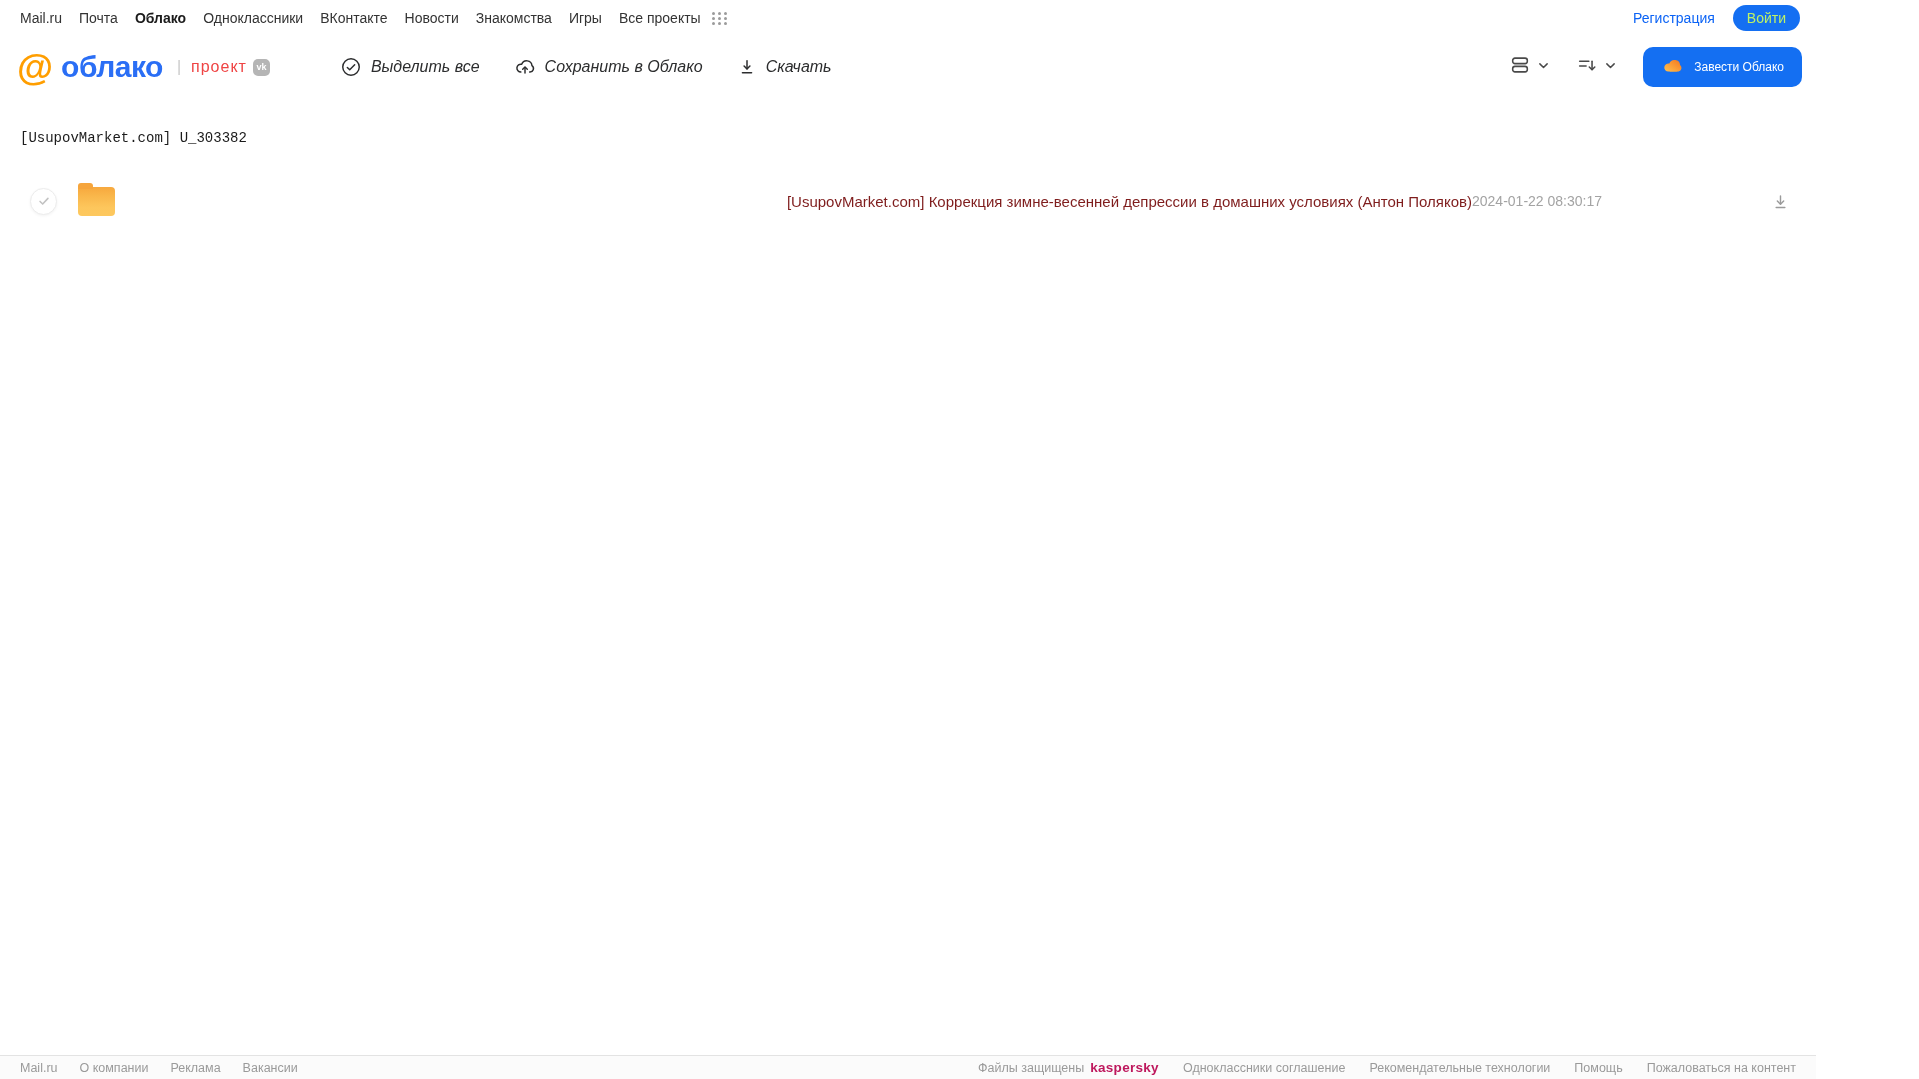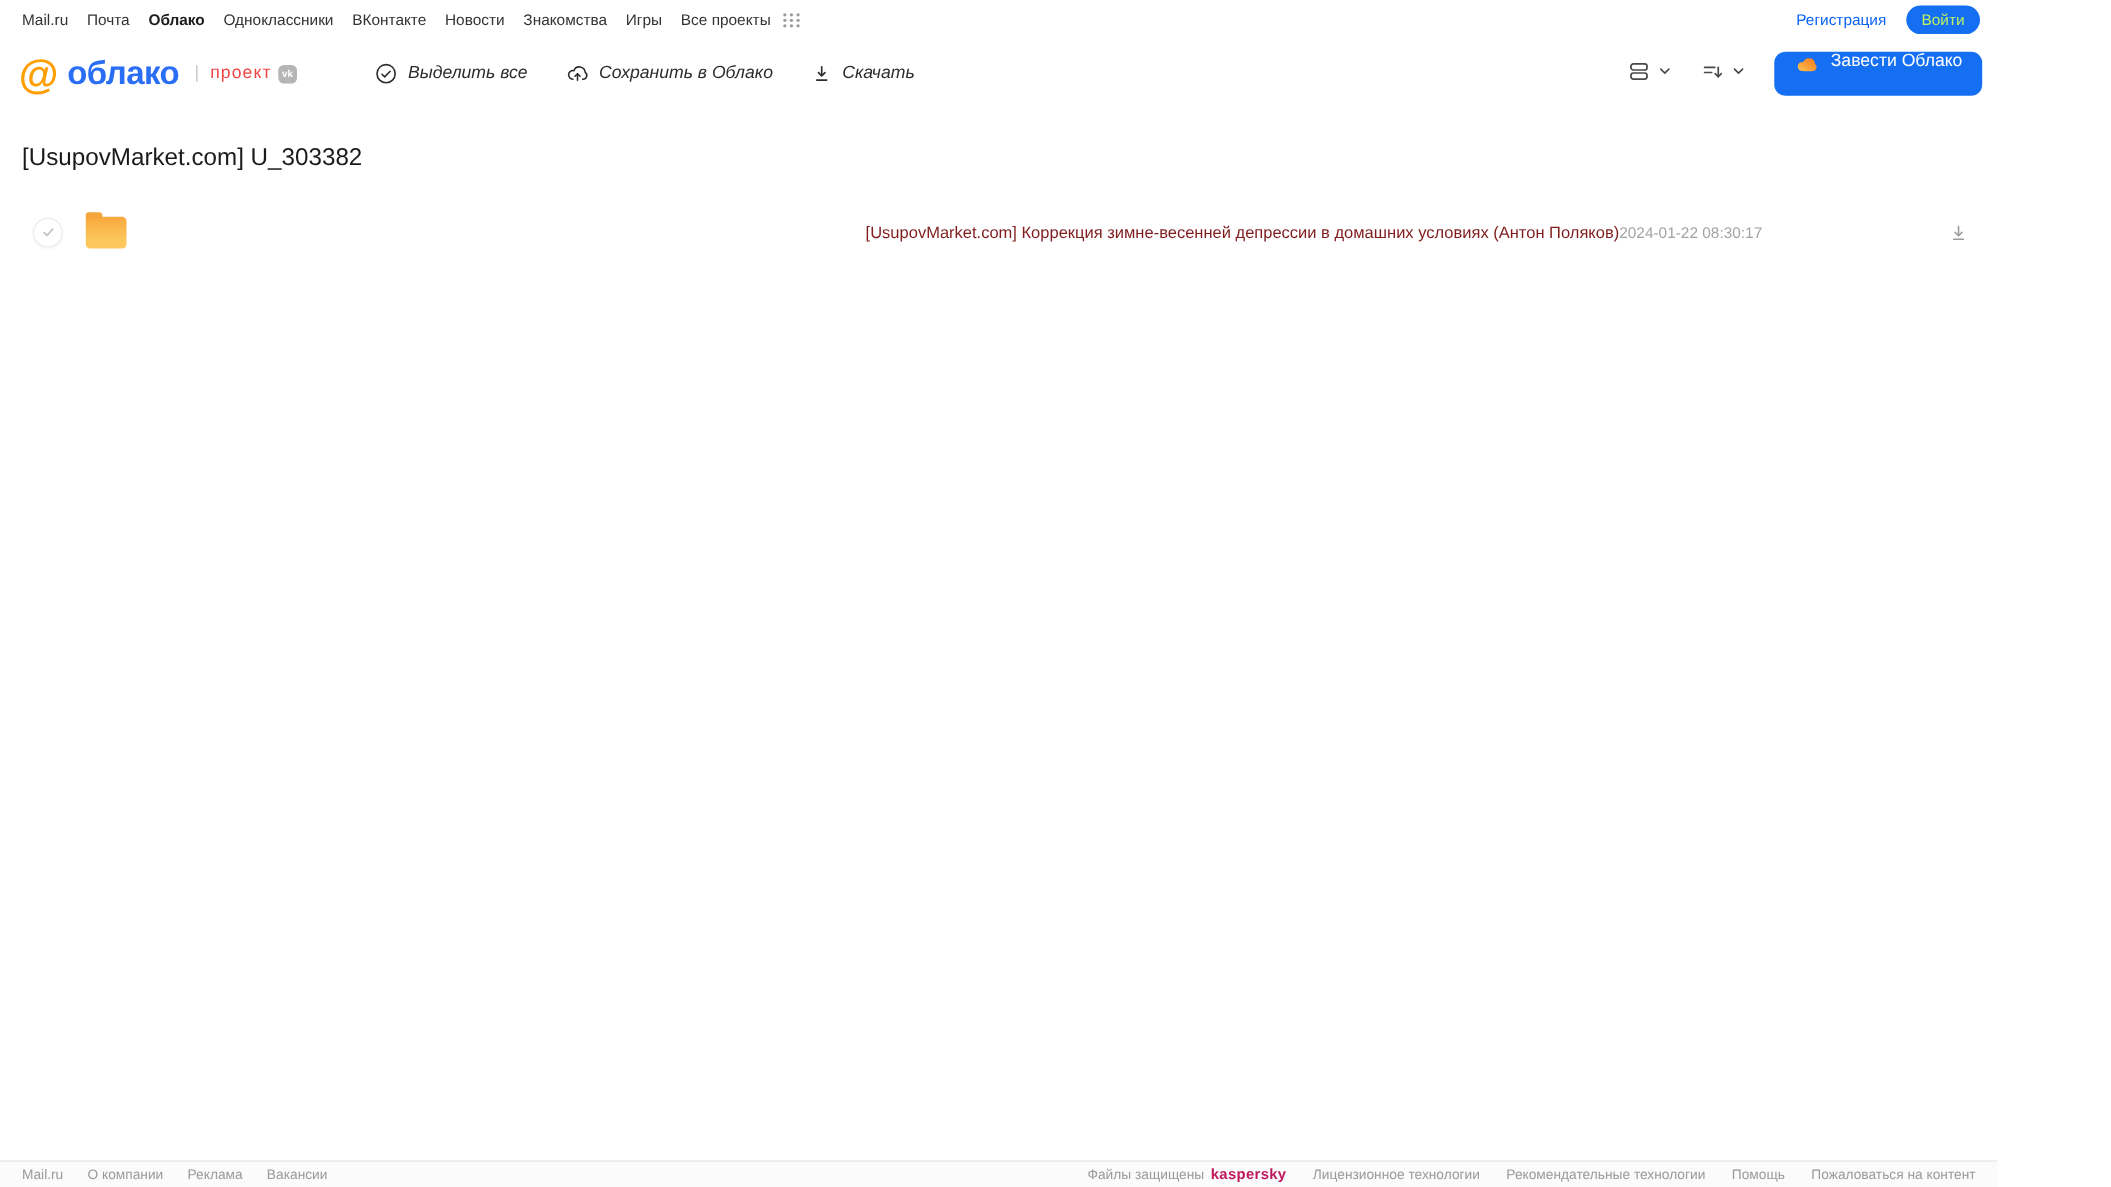--- a/index.html
+++ b/index.html
@@ -30,27 +30,27 @@
   .vk-badge { display:inline-flex; align-items:center; justify-content:center;
               width:17px; height:17px; background:#b5b5b5; border-radius:5px;
               color:#fff; font-size:9px; font-weight:700; margin-left:6px; vertical-align:middle; }
 
   .toolbar { display:flex; align-items:center; gap:34px; margin-left:70px; }
   .tool { display:flex; align-items:center; gap:9px; font-size:16px; color:#2c2d2e; cursor:pointer;font-style:italic; }
   .tool svg { display:block; }
 
   .header-right { margin-left:auto; display:flex; align-items:center; gap:26px; }
   .icon-drop { display:flex; align-items:center; gap:6px; cursor:pointer; color:#494949; }
-  .create-btn { display:flex; gap:9px; background:#146ff2; color:#fff;
-                border:none; border-radius:10px; height:40px; padding:0 18px; font-size:16px;
+  .create-btn { display:flex; align-items:center; gap:9px; background:#146ff2; color:#fff;
+                border:none; border-radius:10px; height:40px; padding:0 18px; font-size:12px;
                 cursor:pointer; font-family:"Liberation Sans", sans-serif; }
 
   
   .content { flex:1 1 auto; padding:0 20px; }
-  .page-title { margin-top:30px; font-size:22px; font-weight:400; color:#1b1b1b; }
+  .page-title { margin-top:30px; font-size:14px; font-weight:400; color:#1b1b1b;font-family:Liberation Mono, monospace; }
   .file-list { margin-top:32px; }
   .file-row { display:flex; align-items:center; height:46px; padding-right:6px; cursor:pointer; }
   .checkbox { width:27px; height:27px; border-radius:50%; border:1px solid #ececec;
               background:#fff; display:flex; align-items:center; justify-content:center;
               margin:0 21px 0 10px; box-shadow:0 1px 3px rgba(0,0,0,.05); flex:0 0 auto; cursor:pointer; }
   .folder { width:37px; height:29px; position:relative; border-radius:2px 4px 4px 4px;
             background:linear-gradient(180deg,#f7a83e 0%,#f9b64a 30%,#fdc65c 70%,#fdc85e 100%);
             margin-right:25px; flex:0 0 auto; }
   .folder::before { content:""; position:absolute; top:-4px; left:0; width:15px; height:6px;
                     background:#f6a53c; border-radius:3px 3px 0 0; }
@@ -216,20 +216,20 @@
       <a>Mail.ru</a>
       <a>О компании</a>
       <a>Реклама</a>
       <a>Вакансии</a>
     </div>
     <div class="footer-right">
       <span class="kasp-wrap">
         <span>Файлы защищены</span>
         <span class="kaspersky">kaspersky</span>
       </span>
-      <a>Лицензионное технологии</a>
+      <a>Одноклассники соглашение</a>
       <a>Рекомендательные технологии</a>
       <a>Помощь</a>
       <a>Пожаловаться на контент</a>
     </div>
   </div>
 
 </div>
 
 </body></html>

